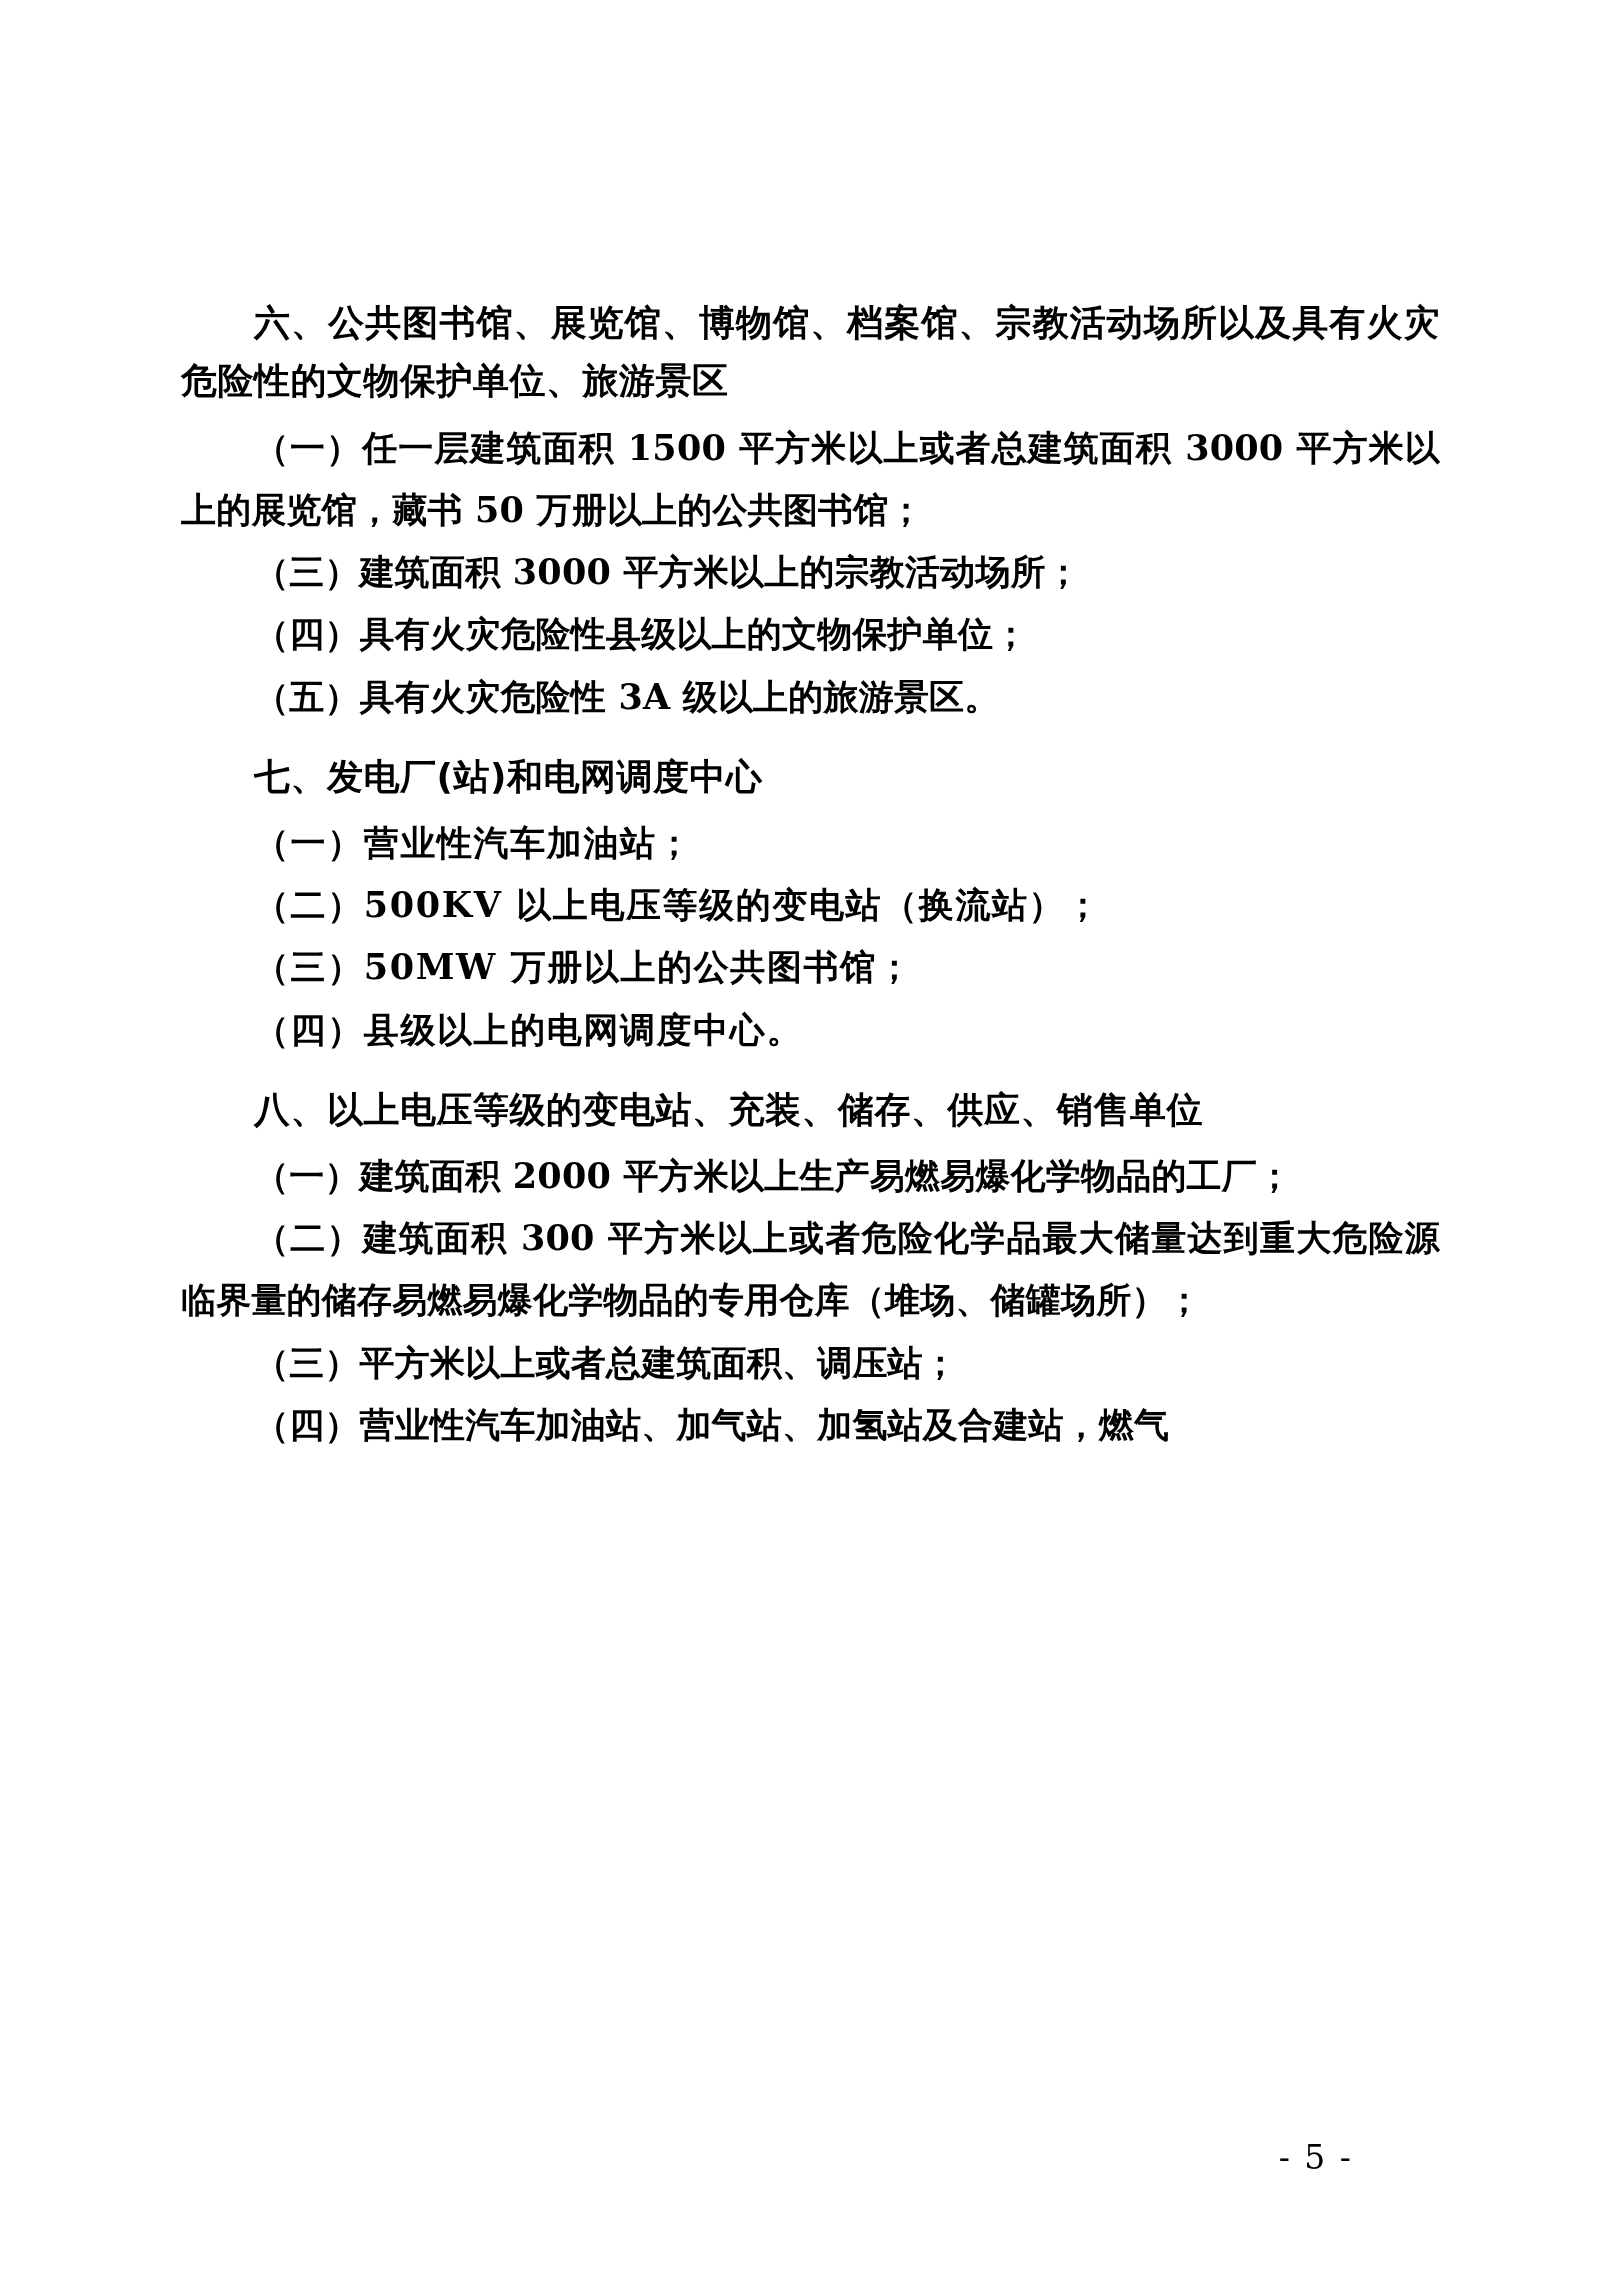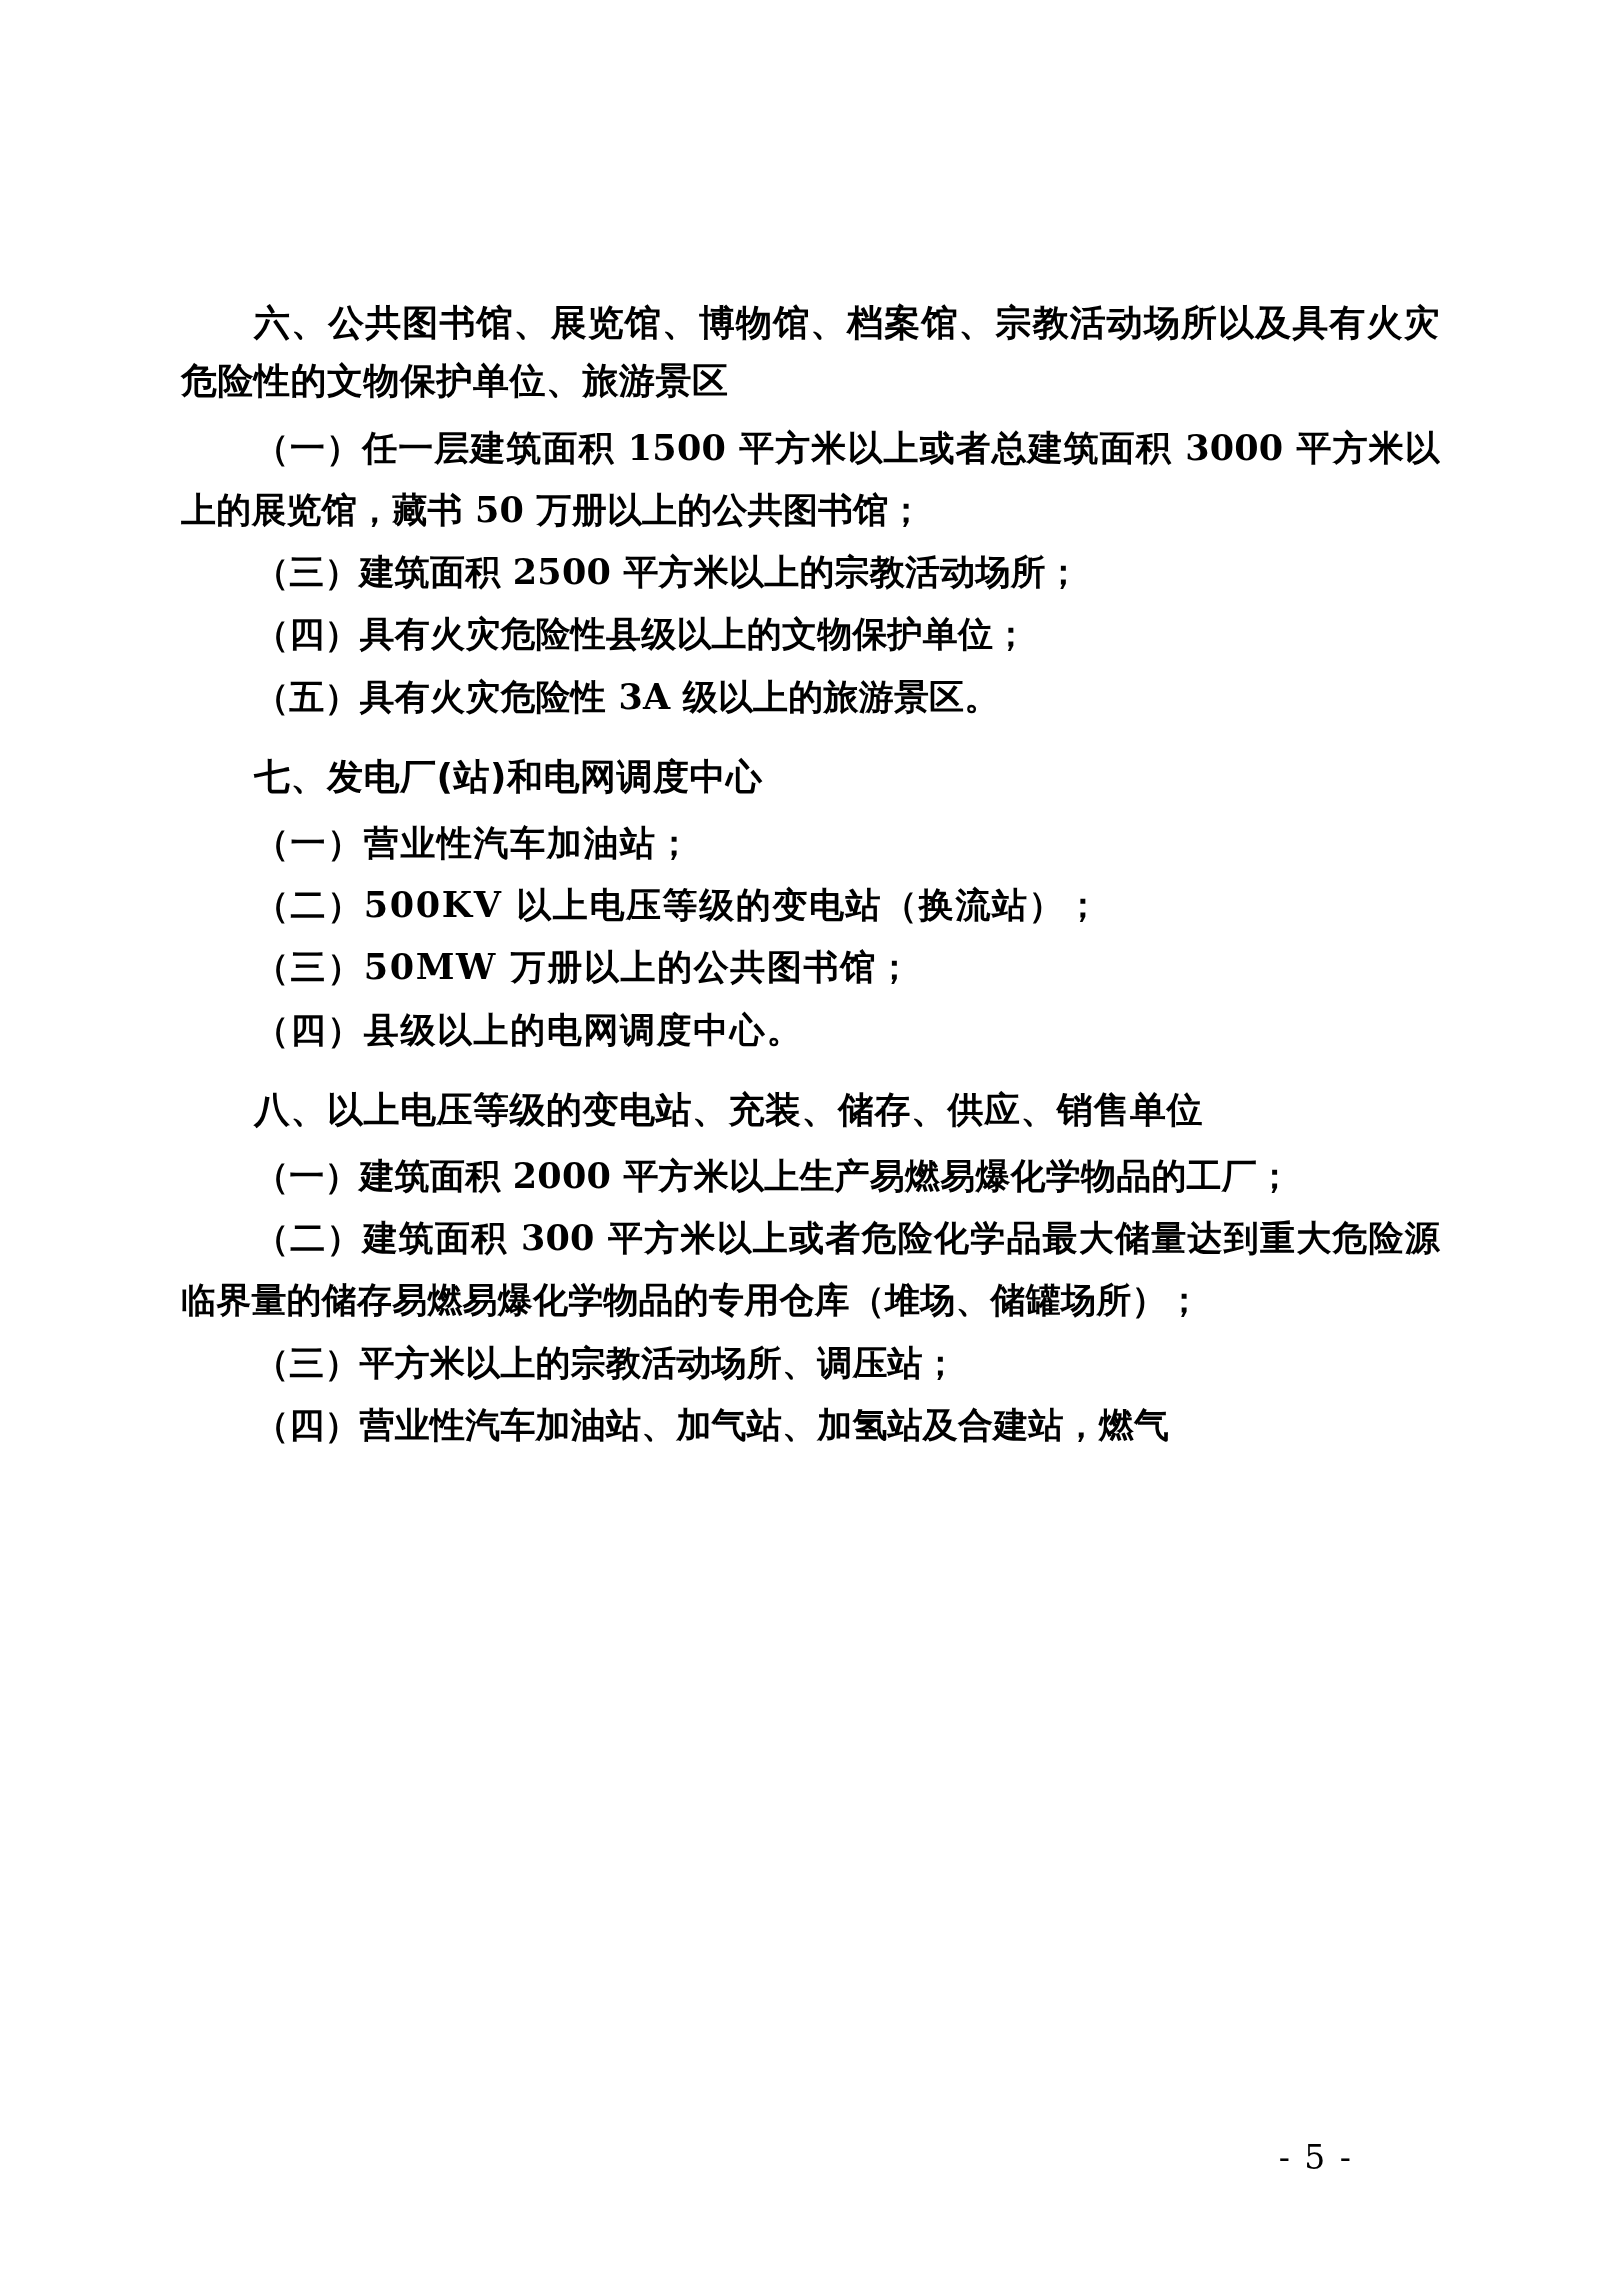--- a/index.html
+++ b/index.html
@@ -67,33 +67,33 @@
   }
 </style>
 </head>
 <body>
 
 <div class="page">
   <div class="doc-body">
 
     <p class="heading">六、公共图书馆、展览馆、博物馆、档案馆、宗教活动场所以及具有火灾危险性的文物保护单位、旅游景区</p>
     <p class="item">（一）任一层建筑面积 1500 平方米以上或者总建筑面积 3000 平方米以上的展览馆，藏书 50 万册以上的公共图书馆；</p>
-    <p class="item">（三）建筑面积 2500 平方米以上的宗教活动场所；</p>
+    <p class="item">（三）建筑面积 3000 平方米以上的宗教活动场所；</p>
     <p class="item">（四）具有火灾危险性县级以上的文物保护单位；</p>
     <p class="item">（五）具有火灾危险性 3A 级以上的旅游景区。</p>
 
     <p class="heading">七、发电厂(站)和电网调度中心</p>
     <p class="item spaced">（一）营业性汽车加油站；</p>
     <p class="item spaced">（二）500KV 以上电压等级的变电站（换流站）；</p>
     <p class="item spaced">（三）50MW 万册以上的公共图书馆；</p>
     <p class="item spaced">（四）县级以上的电网调度中心。</p>
 
     <p class="heading">八、以上电压等级的变电站、充装、储存、供应、销售单位</p>
     <p class="item">（一）建筑面积 2000 平方米以上生产易燃易爆化学物品的工厂；</p>
     <p class="item">（二）建筑面积 300 平方米以上或者危险化学品最大储量达到重大危险源临界量的储存易燃易爆化学物品的专用仓库（堆场、储罐场所）；</p>
-    <p class="item">（三）平方米以上的宗教活动场所、调压站；</p>
+    <p class="item">（三）平方米以上或者总建筑面积、调压站；</p>
     <p class="item">（四）营业性汽车加油站、加气站、加氢站及合建站，燃气</p>
 
   </div>
 
   <div class="page-number">- 5 -</div>
 </div>
 
 
 </body></html>

